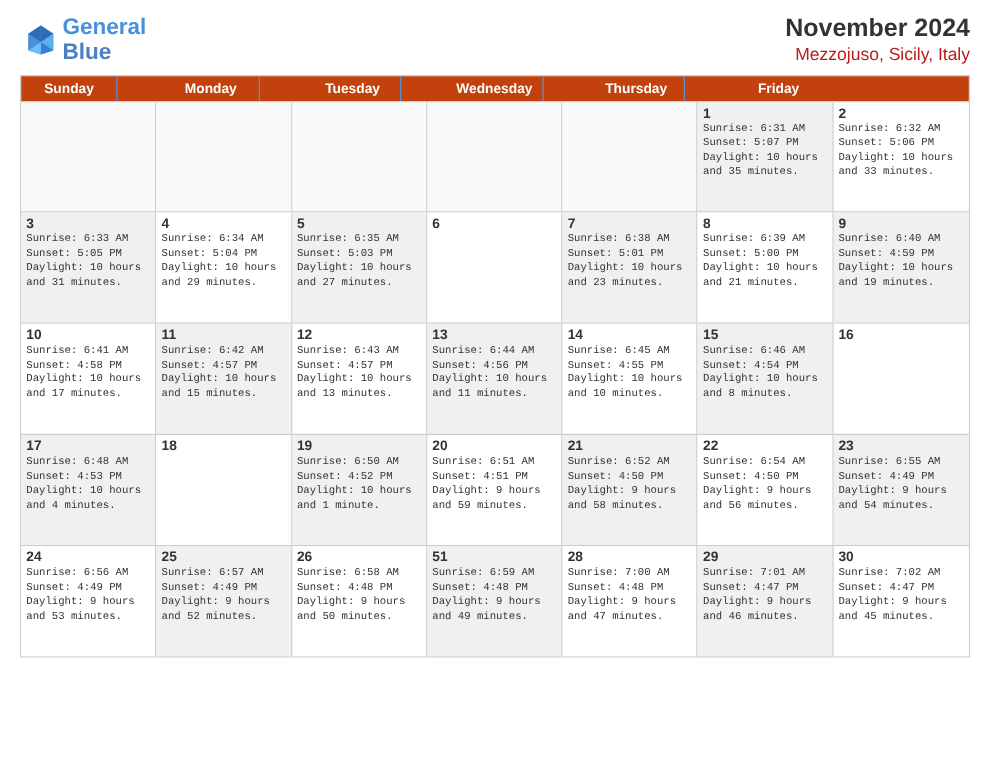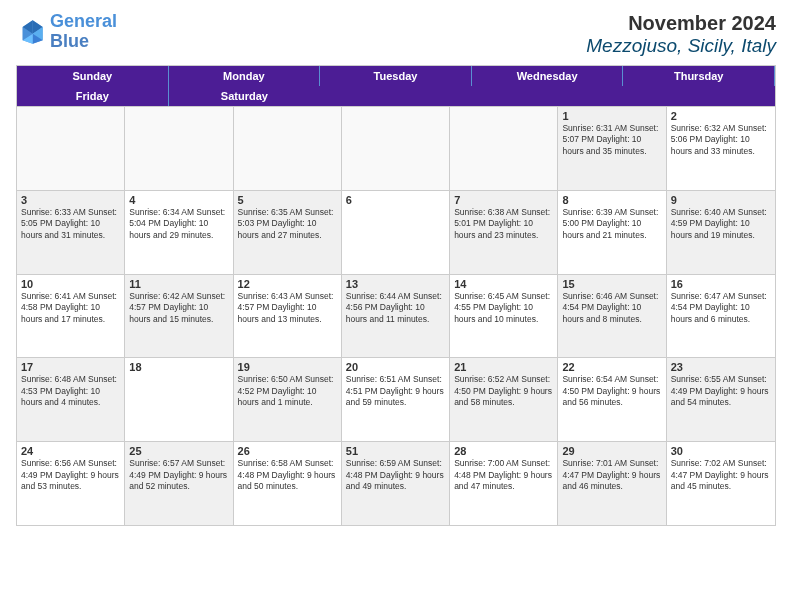--- a/index.html
+++ b/index.html
@@ -43,34 +43,34 @@
     }
     .title-block {
       text-align: right;
     }
     .month-title {
       font-size: 20px;
       font-weight: bold;
       color: #333;
     }
     .location {
-      font-size: 19px;
-      color: #0c4a6e;
-      font-style: italic;
+      font-size: 14px;
+      color: #b91c1c;
     }
     .calendar {
       flex: 1;
       display: flex;
       flex-direction: column;
       border: 1px solid #ccc;
     }
     .cal-header {
       display: grid;
-      grid-template-columns: repeat(5, 1fr);
-      background: #4c1d95;
+      grid-template-columns: repeat(7, 1fr);
+      background: #c2410c;
+      gap: 36px;
     }
     .cal-header-cell {
       color: #fff;
       font-size: 11px;
       font-weight: bold;
       text-align: center;
       padding: 4px 2px;
       border-right: 1px solid #5a8fd1;
     }
     .cal-header-cell:last-child { border-right: none; }
@@ -100,20 +100,21 @@
     .day-num {
       font-size: 11px;
       font-weight: bold;
       display: block;
       margin-bottom: 1px;
     }
     .day-info {
       font-size: 8.5px;
       color: #333;
       line-height: 1.35;
+      font-family: Liberation Mono, monospace;
     }
   </style>
 </head>
 <body>
 
 <div class="page">
   <div class="header">
     <div class="logo">
       <svg class="logo-icon" viewBox="0 0 36 36">
         <polygon points="20,4 32,12 32,28 20,32 8,28 8,12" fill="#4a90d9" opacity="0.85"></polygon>
@@ -136,21 +137,20 @@
   </div>
 
   <div class="calendar">
     <div class="cal-header">
     <div class="cal-header-cell">Sunday</div>
         <div class="cal-header-cell">Monday</div>
         <div class="cal-header-cell">Tuesday</div>
         <div class="cal-header-cell">Wednesday</div>
         <div class="cal-header-cell">Thursday</div>
         <div class="cal-header-cell">Friday</div>
-        <div class="cal-header-cell">Saturday</div>
       </div>
     <div class="cal-body">
     <div class="cal-row">
           <div class="cal-cell empty"></div>
           <div class="cal-cell empty"></div>
           <div class="cal-cell empty"></div>
           <div class="cal-cell empty"></div>
           <div class="cal-cell empty"></div>
           <div class="cal-cell shaded">
             <span class="day-num">1</span>
@@ -238,23 +238,20 @@
 Daylight: 10 hours and 10 minutes.</div>
           </div>
           <div class="cal-cell shaded">
             <span class="day-num">15</span>
             <div class="day-info">Sunrise: 6:46 AM
 Sunset: 4:54 PM
 Daylight: 10 hours and 8 minutes.</div>
           </div>
           <div class="cal-cell">
             <span class="day-num">16</span>
-            <div class="day-info">Sunrise: 6:47 AM
-Sunset: 4:54 PM
-Daylight: 10 hours and 6 minutes.</div>
           </div>
         </div>
         <div class="cal-row">
           <div class="cal-cell shaded">
             <span class="day-num">17</span>
             <div class="day-info">Sunrise: 6:48 AM
 Sunset: 4:53 PM
 Daylight: 10 hours and 4 minutes.</div>
           </div>
           <div class="cal-cell">

